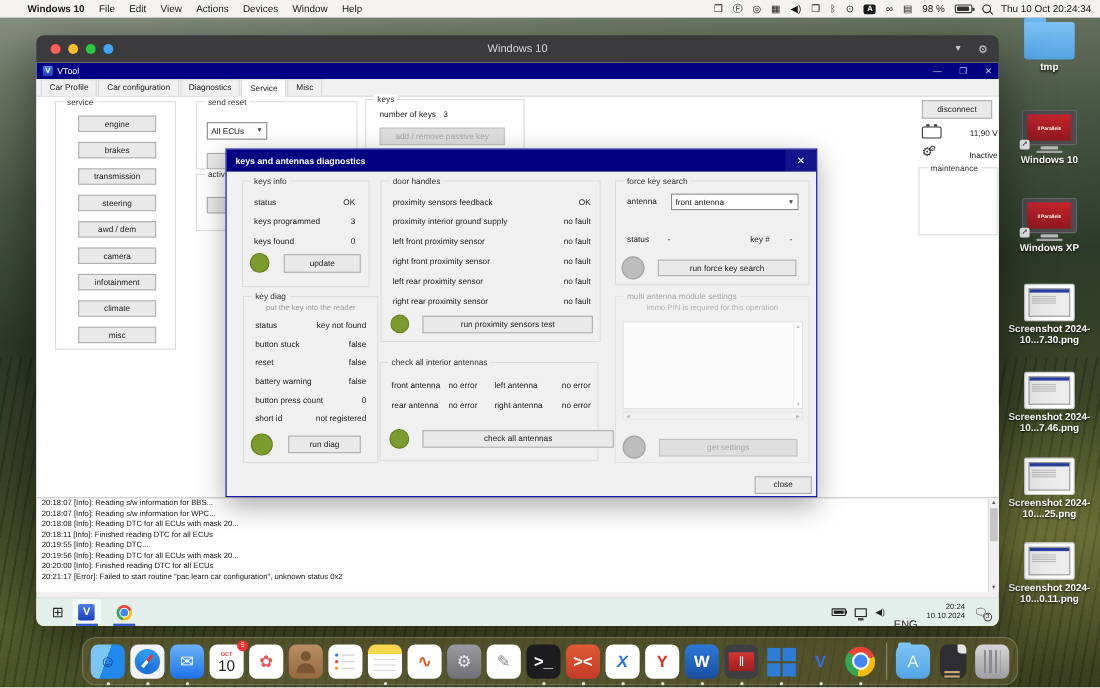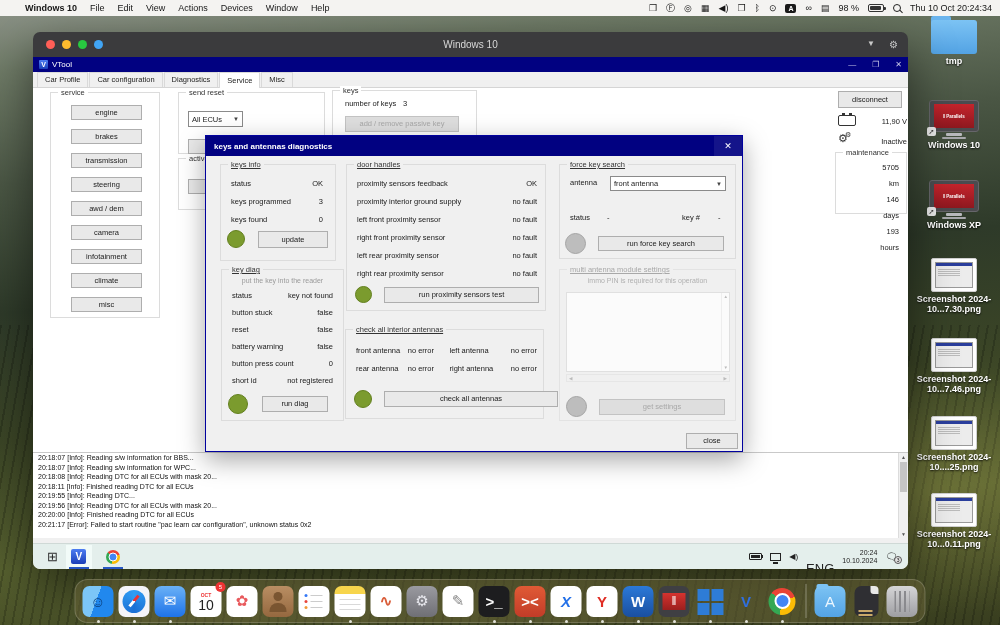--- a/index.html
+++ b/index.html
@@ -65,21 +65,21 @@
   .vt-title .t { color:#fff; font-size:8px; margin-left:4px; }
   .vt-btns { margin-left:auto; display:flex; gap:16px; color:#c9c9e8; font-size:8px; }
   .vt-tabs { position:absolute; top:15px; left:0; right:0; height:16px; background:#f0f0f0; border-bottom:1px solid #d5d5d5; display:flex; align-items:flex-end; padding-left:4px; }
   .tab { font-size:7.5px; color:#222; padding:2px 7px 3px; border:1px solid #d9d9d9; border-bottom:none; background:#f0f0f0; margin-right:1px; }
   .tab.active { background:#fff; position:relative; top:1px; padding-top:3px; }
   .vt-main { position:absolute; top:31px; left:0; right:0; height:364px; background:#fff; }
 
   
   .grp { position:absolute; border:1px solid #dcdcdc; }
   .grp > .glab { position:absolute; top:-5px; left:7px; font-size:7.5px; color:#333; background:#fff; padding:0 3px; line-height:1.2; }
-  .dlg .grp > .glab { background:#f0f0f0;text-decoration:underline; }
+  .dlg .grp > .glab { background:#f0f0f0; }
   .win-btn { display:block; background:#e9e9e9; border:1px solid #aeaeae; font-size:7.5px; color:#222; text-align:center; font-family:"Liberation Sans",sans-serif; }
   .win-btn.dis { color:#a8a8a8; background:#dedede; border-color:#c3c3c3; }
   .sel { background:#fff; border:1px solid #8a8a8a; font-size:7.5px; color:#222; display:flex; align-items:center; padding:0 3px; justify-content:space-between; }
   .sel .chev { font-size:6px; color:#444; }
   .circ { border-radius:50%; }
   .circ.green { background:#7b9b2e; border:1px solid #63801f; }
   .circ.gray { background:#bdbdbd; border:1px solid #a5a5a5; }
 
   
   #svc-grp { left:17px; top:4px; width:110px; height:226px; }
@@ -128,21 +128,21 @@
   .wtb-vt { width:15px; height:15px; background:linear-gradient(#4d7df2,#1b3fb8); color:#fff; font-weight:bold; font-size:10px; line-height:15px; text-align:center; border-radius:2px; }
   .chrome-ball { width:14px; height:14px; border-radius:50%; background:conic-gradient(from -50deg,#ea4335 0 120deg,#fbbc05 0 240deg,#34a853 0 360deg); position:relative; }
   .chrome-ball::after { content:""; position:absolute; left:50%; top:50%; width:7px; height:7px; transform:translate(-50%,-50%); background:#4285f4; border:1.5px solid #fff; border-radius:50%; }
   .wtb-tray { margin-left:auto; display:flex; align-items:center; gap:8px; margin-right:10px; color:#222; }
   .tr-batt { width:13px; height:7px; border:1px solid #222; border-radius:1px; position:relative; }
   .tr-batt::before{content:"";position:absolute;inset:1px;background:#222;}
   .tr-batt::after{content:"";position:absolute;right:-2px;top:1px;width:1.5px;height:3px;background:#222;}
   .tr-net { width:11px; height:8px; border:1px solid #222; position:relative; }
   .tr-net::after{content:"";position:absolute;left:2px;bottom:-3px;width:5px;height:1px;background:#222;box-shadow:0 1px 0 #222;}
   .tr-spk { font-size:8px; }
-  .tr-lang { font-size:13px;margin-top:24px; }
+  .tr-lang { font-size:10px;margin-top:24px; }
   .tr-clock { text-align:right; font-size:7px; line-height:8px; }
   .tr-note { position:relative; font-size:10px; }
   .tr-note .badge { position:absolute; right:-4px; bottom:-2px; background:#e8e8e8; border:1px solid #555; color:#111; font-size:5.5px; width:8px; height:8px; border-radius:50%; text-align:center; line-height:7px; }
 
   
   .dlg { position:absolute; left:205px; top:135px; width:538px; height:317px; background:#f0f0f0;
     border:1px solid #01019e; box-shadow:0 8px 24px rgba(0,0,0,.35); z-index:10; }
   .dlg-title { height:20px; background:#010181; display:flex; align-items:center; }
   .dlg-title .t { color:#fff; font-size:8px; font-weight:bold; margin-left:8px; }
   .dlg-x { margin-left:auto; width:28px; height:20px; color:#fff; font-size:9px; text-align:center; line-height:20px; background:rgba(255,255,255,.08); }
@@ -419,25 +419,20 @@
         </div>
 
         <button class="win-btn" id="disc-btn">disconnect</button>
         <span class="batt-ico"></span>
         <span id="volt-val">11,90 V</span>
         <span class="gear-ico">⚙</span>
         <span id="inact-val">Inactive</span>
 
         <div class="grp" id="maint-grp">
           <span class="glab">maintenance</span>
-          <div class="mwrap" id="maint-rows">
-              <div class="mrow">5705 km</div>
-              <div class="mrow">146 days</div>
-              <div class="mrow">193 hours</div>
-            </div>
         </div>
       </div>
 
       <div class="log">
         <div id="log-lines">
             <div class="log-line">20:18:07 [Info]: Reading s/w information for BBS...</div>
             <div class="log-line">20:18:07 [Info]: Reading s/w information for WPC...</div>
             <div class="log-line">20:18:08 [Info]: Reading DTC for all ECUs with mask 20...</div>
             <div class="log-line">20:18:11 [Info]: Finished reading DTC for all ECUs</div>
             <div class="log-line">20:19:55 [Info]: Reading DTC...</div>

